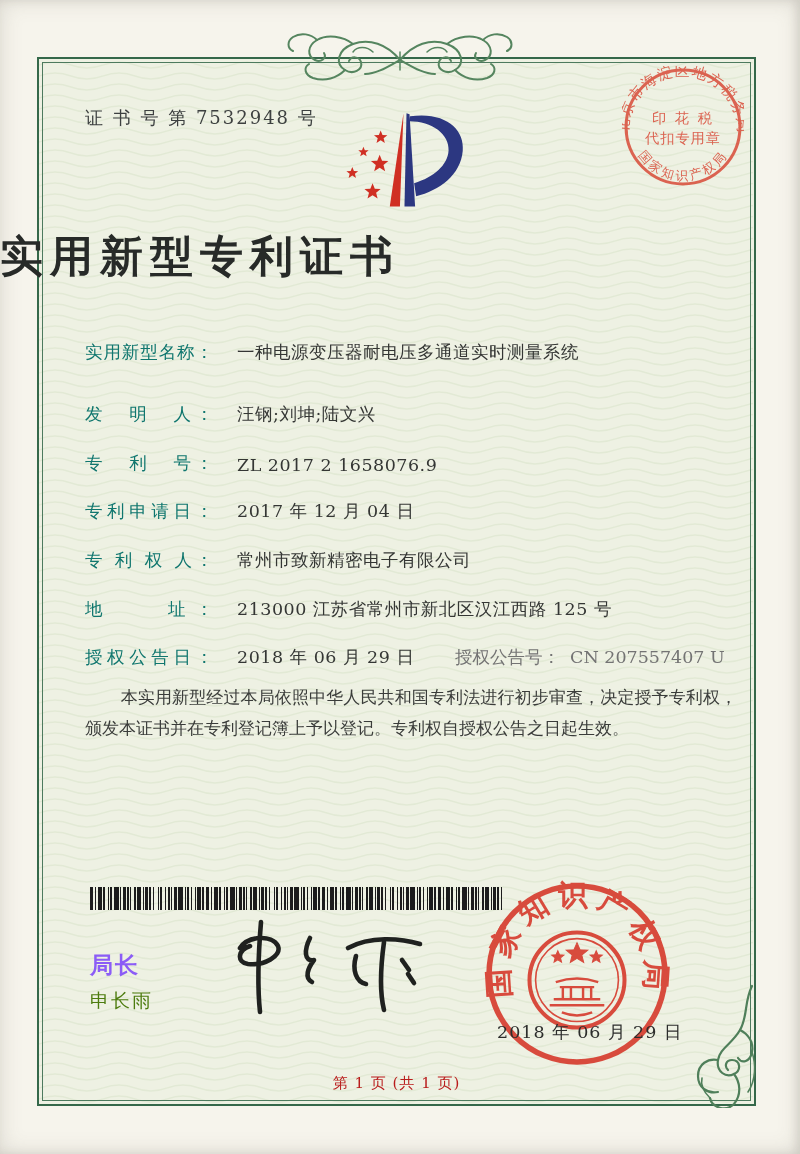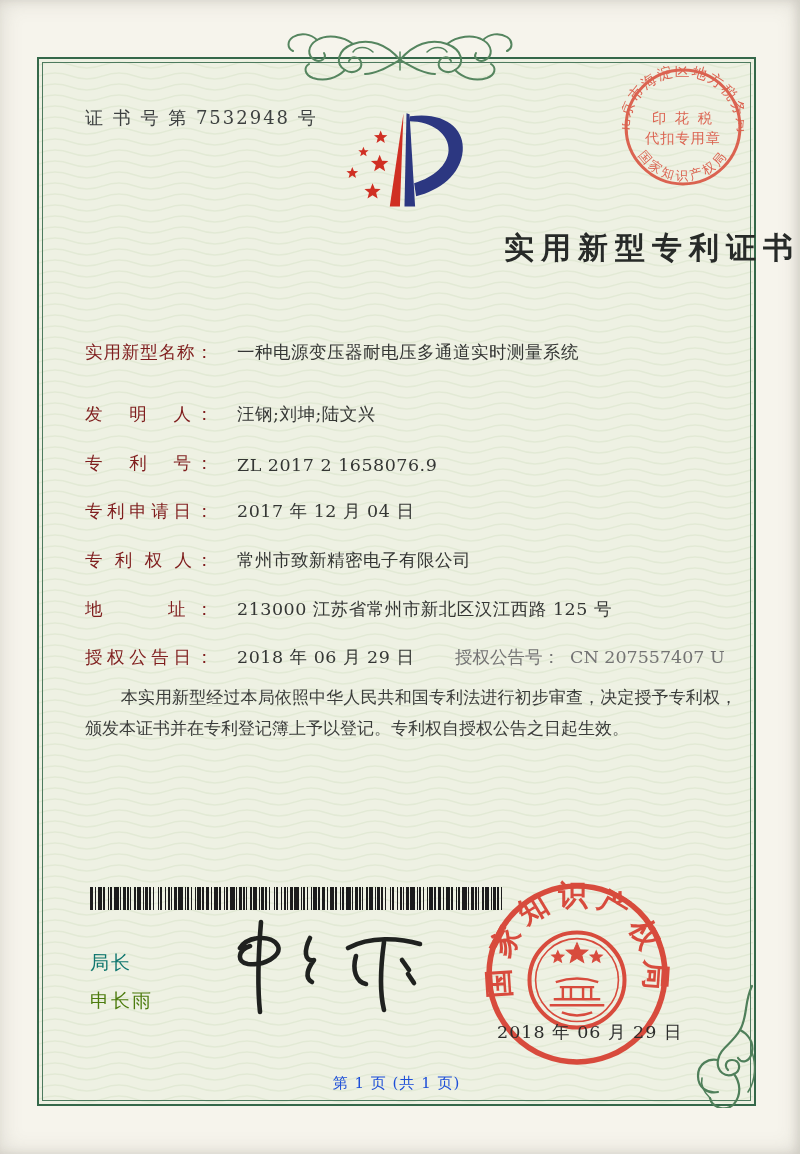--- a/index.html
+++ b/index.html
@@ -13,40 +13,40 @@
   .frame{
     position:absolute;left:37px;top:57px;width:719px;height:1049px;
     border:2.5px solid #35684a;background:#eef1e3;box-sizing:border-box;
   }
   .frame-inner{position:absolute;inset:3px;border:1px solid #4d7a5e;pointer-events:none;}
   .waves{position:absolute;inset:0;opacity:.55;}
   .cert-no{position:absolute;left:85px;top:106px;font-size:18px;color:#3d4040;letter-spacing:2px;}
   .logo{position:absolute;left:330px;top:108px;width:152px;height:122px;}
   .tax-stamp{position:absolute;left:622px;top:66px;width:122px;height:122px;opacity:.92;}
   .title{
-    position:absolute;left:0;right:0;top:228px;text-align:right;
-    font-size:30px;font-weight:600;letter-spacing:7px;color:#272a28;
+    position:absolute;left:0;right:0;top:228px;text-align:left;
+    font-size:43px;font-weight:600;letter-spacing:7px;color:#272a28;
   }
   .fld{position:absolute;left:85px;font-size:17.5px;color:#343634;white-space:nowrap;}
-  .fld .lab{display:inline-block;width:128px;text-align:justify;text-align-last:justify;color:#7f1d1d;vertical-align:bottom;}
+  .fld .lab{display:inline-block;width:128px;text-align:justify;text-align-last:justify;color:#0f766e;vertical-align:bottom;}
   .fld .val{margin-left:24px;letter-spacing:.5px;}
   .fld2{position:absolute;left:455px;font-size:17.5px;color:#737373;white-space:nowrap;}
   .fld2 .val{margin-left:10px;}
   .bodytext{
     position:absolute;left:85px;top:682px;width:652px;
     font-size:17px;line-height:31px;color:#3a3c3a;text-align:justify;
   }
   .bodytext p{margin:0;text-indent:2.1em;}
   .barcode{position:absolute;left:90px;top:887px;width:414px;height:23px;}
-  .director-label{position:absolute;left:90px;top:950px;font-size:19px;color:#0f766e;letter-spacing:2px;}
+  .director-label{position:absolute;left:90px;top:950px;font-size:23px;color:#8b5cf6;letter-spacing:2px;font-weight:bold;}
   .director-name{position:absolute;left:90px;top:988px;font-size:19px;color:#4d7c0f;letter-spacing:2px;}
   .signature{position:absolute;left:198px;top:912px;width:250px;height:110px;}
   .seal{position:absolute;left:483px;top:880px;width:188px;height:188px;}
   .seal-date{position:absolute;left:497px;top:1020px;font-size:17.5px;color:#2c2d2c;letter-spacing:1px;white-space:nowrap;}
-  .footer{position:absolute;left:37px;width:719px;top:1074px;text-align:center;font-size:15px;color:#1d4ed8;letter-spacing:1px;}
+  .footer{position:absolute;left:37px;width:719px;top:1074px;text-align:center;font-size:15px;color:#b91c1c;letter-spacing:1px;}
   .flourish-top{position:absolute;left:277px;top:30px;width:246px;height:58px;}
   .flourish-corner{position:absolute;left:690px;top:982px;width:72px;height:126px;}
 </style>
 </head>
 <body>
 
 <div class="page">
 
   <div class="frame">
     <svg class="waves" width="714" height="1044" xmlns="http://www.w3.org/2000/svg">

